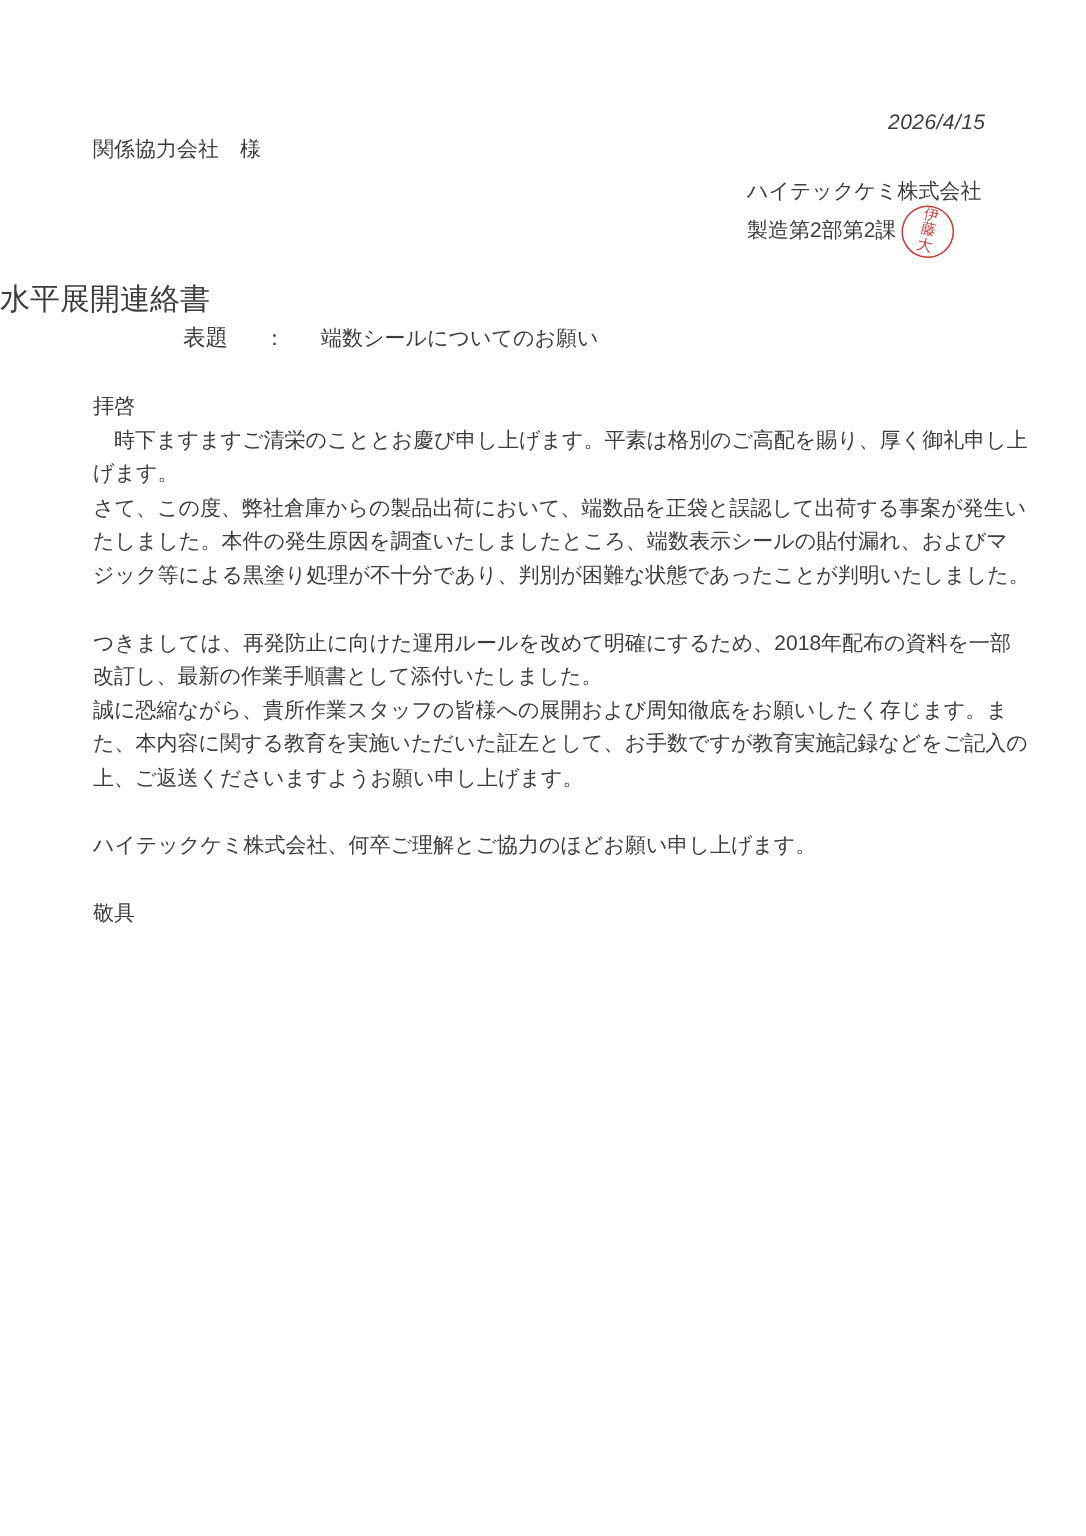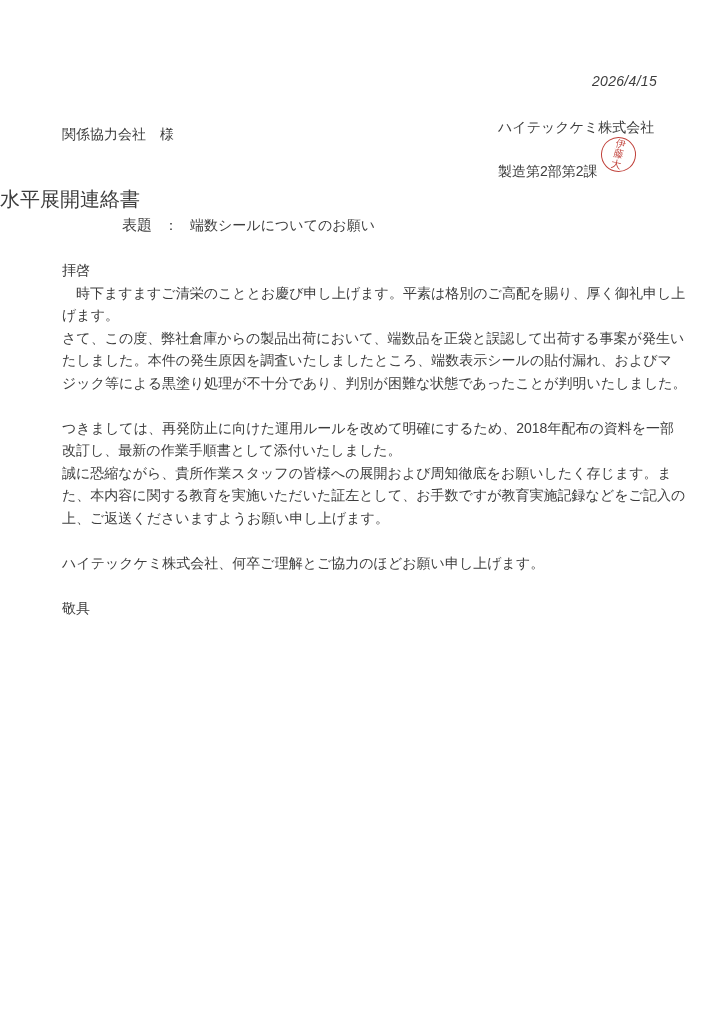--- a/index.html
+++ b/index.html
@@ -22,30 +22,29 @@
     right: 67px;
     font-size: 14px;
     letter-spacing: 0.3px;
     font-style: italic;
   }
   .recipient {
     position: absolute;
     top: 91px;
     left: 62px;
     font-size: 14px;
-    margin-top: 35px;
   }
   .sender {
     position: absolute;
     top: 119px;
     left: 498px;
     font-size: 14px;
   }
   .sender-company {
-    margin-bottom: 26px;
+    margin-bottom: 8px;
   }
   .stamp {
     position: absolute;
     left: 601px;
     top: 137px;
     width: 35px;
     height: 35px;
     border: 1.5px solid #c0413a;
     border-radius: 50%;
     box-sizing: border-box;
@@ -70,21 +69,21 @@
     font-size: 20px;
     font-weight: 400;
     margin: 0;
   }
   .subject {
     position: absolute;
     top: 216px;
     left: 122px;
     display: flex;
     align-items: baseline;
-    gap: 12px;
+    gap: 24px;
     font-size: 14px;
   }
   .subject-label {
     font-size: 15px;
   }
   .body {
     position: absolute;
     top: 259px;
     left: 62px;
     width: 640px;

